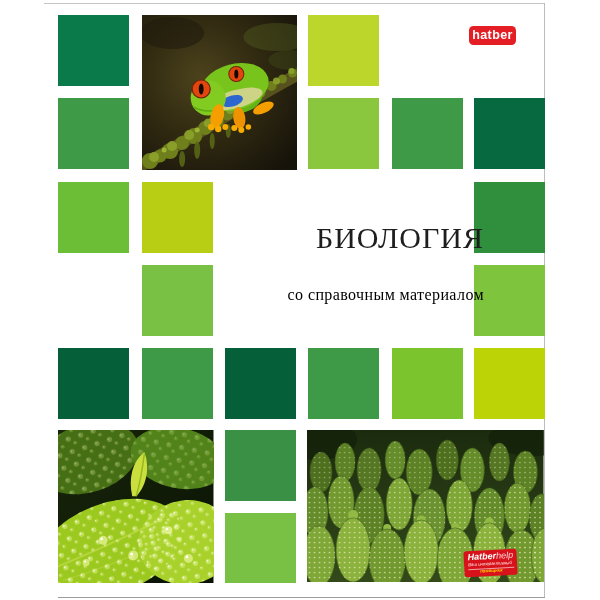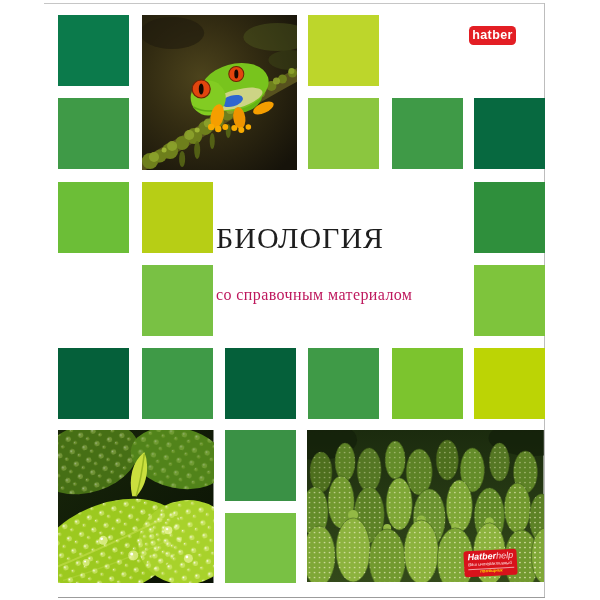--- a/index.html
+++ b/index.html
@@ -9,25 +9,25 @@
   .edge{position:absolute;}
   .edge-top{left:44px;top:3px;width:501px;height:1px;background:#c6c6c6;}
   .edge-right{left:544px;top:3px;width:1px;height:595px;background:#bdbdbd;}
   .edge-bottom{left:58px;top:597px;width:487px;height:1px;background:#9c9c9c;}
   .sq{position:absolute;}
   .photo{position:absolute;overflow:hidden;}
   .photo svg{display:block;}
   #frog{left:141.5px;top:15px;width:155.5px;height:155px;}
   #leaves{left:58px;top:429.5px;width:155.5px;height:153.5px;}
   #cactus{left:307px;top:430px;width:236.5px;height:152px;}
-  .title-block{position:absolute;left:216px;top:223px;width:259px;text-align:left;}
+  .title-block{position:absolute;left:225px;top:223px;width:259px;text-align:right;}
   .title-block h1{margin:0;font-family:"Liberation Serif",serif;font-weight:400;
       font-size:30px;line-height:30px;letter-spacing:1px;color:#1e1e1e;}
   .subtitle{margin-top:33px;font-family:"Liberation Serif",serif;font-size:16px;
-      letter-spacing:0.4px;color:#be185d;}
+      letter-spacing:0.4px;color:#000000;}
   .logo{position:absolute;left:469px;top:26px;width:47px;height:19px;border-radius:4.5px;
       text-align:center;line-height:19px;color:#fff;font-size:12.5px;font-weight:bold;
       letter-spacing:0.4px;}
   .badge{position:absolute;left:464px;top:550px;width:53px;border-radius:3px;
       transform:rotate(-3deg);padding:2px 3px 2px 4px;box-sizing:border-box;color:#fff;
       line-height:1.05;}
   .badge .l1{font-style:italic;font-size:9px;white-space:nowrap;}
   .badge .l1 .b1{font-weight:bold;color:#fff;}
   .badge .l1 .b2{font-weight:normal;color:rgba(255,255,255,0.82);}
   .badge .l2{font-style:italic;font-size:4.3px;color:#ffecec;margin-top:1px;

